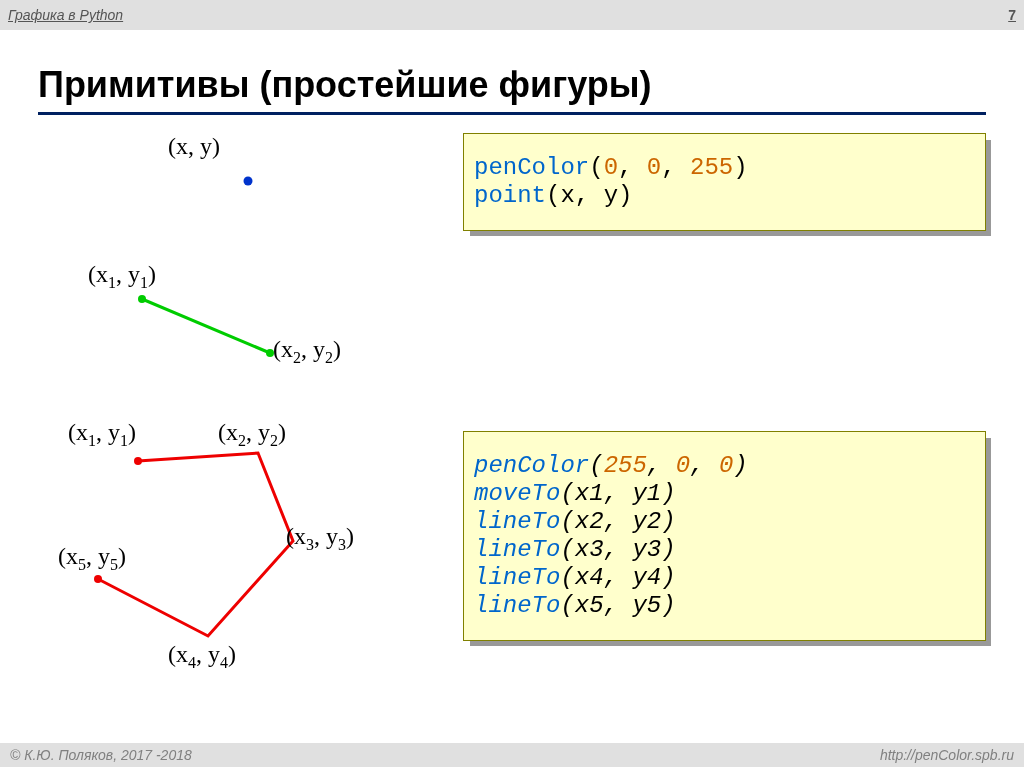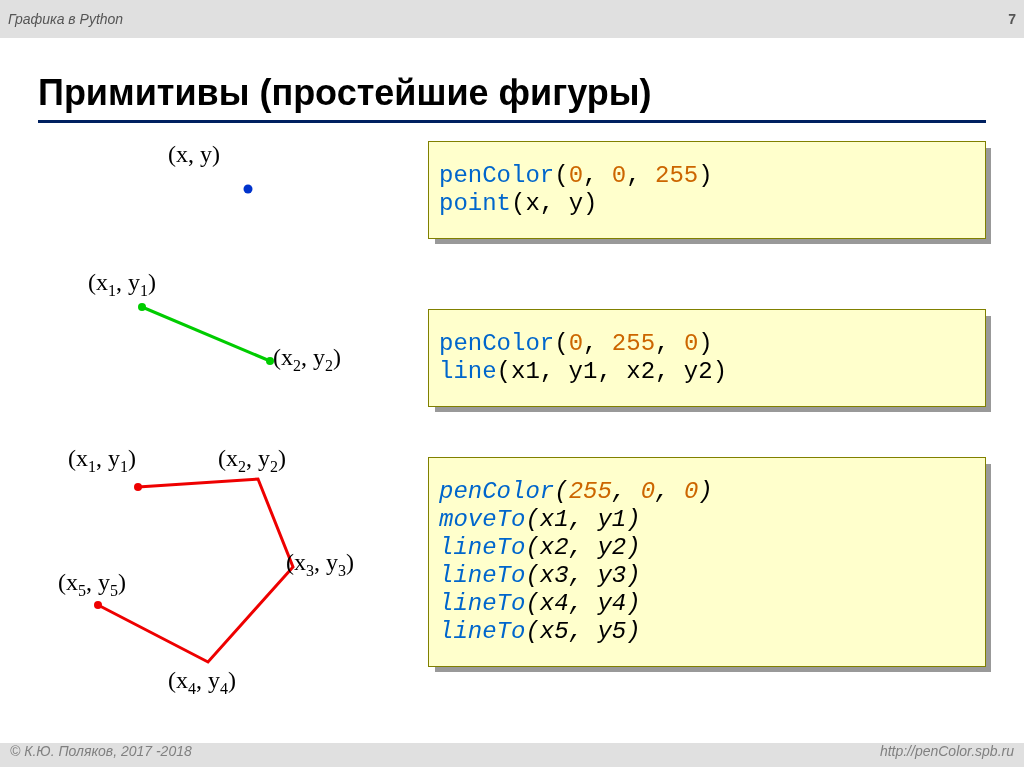--- a/index.html
+++ b/index.html
@@ -7,28 +7,29 @@
     margin: 0;
     width: 1024px;
     height: 767px;
     background: #ffffff;
     font-family: Arial, Helvetica, sans-serif;
     position: relative;
     overflow: hidden;
   }
   .topbar {
     background: #e0e0e0;
-    height: 38px;
+    height: 30px;
     display: flex;
     justify-content: space-between;
     align-items: center;
     padding: 0 8px;
     font-size: 14px;
     color: #555;
     font-style: italic;
+    text-decoration: underline;
   }
   .topbar .pagenum { font-weight: bold; font-style: normal; }
   .content {
     padding: 18px 38px 0 38px;
   }
   h1 {
     font-size: 36px;
     font-weight: bold;
     margin: 16px 0 6px 0;
     color: #000;
@@ -36,20 +37,21 @@
   .hr {
     height: 3px;
     background: #002060;
     margin-bottom: 18px;
   }
   .rows { position: relative; }
   .row {
     display: flex;
     align-items: flex-start;
     margin-bottom: 30px;
+    gap: 35px;
   }
   .diagram {
     flex: 0 0 390px;
     position: relative;
   }
   .codewrap {
     flex: 1;
     position: relative;
   }
   .codebox {
@@ -80,22 +82,22 @@
     white-space: nowrap;
   }
   .coord sub { font-size: 16px; vertical-align: sub; }
   .footer {
     position: absolute;
     bottom: 0; left: 0; right: 0;
     height: 24px;
     background: #e0e0e0;
     display: flex;
     justify-content: space-between;
-    align-items: flex-start;
-    padding: 0 10px;
+    align-items: center;
+    padding: 8px 10px;
     font-size: 14px;
     color: #808080;
     font-style: italic;
   }
   svg { display: block; }
 </style>
 </head>
 <body>
 
 <div class="topbar">
@@ -125,24 +127,20 @@
     <div class="row">
       <div class="diagram" style="height:120px;">
         <span class="coord" style="left:50px; top:0px;"><span>(x</span><sub>1</sub><span>, y</span><sub>1</sub><span>)</span></span>
         <span class="coord" style="left:235px; top:75px;"><span>(x</span><sub>2</sub><span>, y</span><sub>2</sub><span>)</span></span>
         <svg width="390" height="120">
           <line x1="104" y1="38" x2="232" y2="92" stroke="#00cc00" stroke-width="3"></line>
           <circle cx="104" cy="38" r="4" fill="#00cc00"></circle>
           <circle cx="232" cy="92" r="4" fill="#00cc00"></circle>
         </svg>
       </div>
-      <div class="codewrap" style="padding-top:40px;">
-        <div class="codebox"><span class="fn">penColor</span><span>(</span><span class="num">0</span><span>, </span><span class="num">255</span><span>, </span><span class="num">0</span><span>)</span>
-<span class="fn">line</span><span>(x1, y1, x2, y2)</span></div>
-      </div>
     </div>
 
     <div class="row" style="margin-top:10px;">
       <div class="diagram" style="height:260px;">
         <span class="coord" style="left:30px; top:8px;"><span>(x</span><sub>1</sub><span>, y</span><sub>1</sub><span>)</span></span>
         <span class="coord" style="left:180px; top:8px;"><span>(x</span><sub>2</sub><span>, y</span><sub>2</sub><span>)</span></span>
         <span class="coord" style="left:248px; top:112px;"><span>(x</span><sub>3</sub><span>, y</span><sub>3</sub><span>)</span></span>
         <span class="coord" style="left:130px; top:230px;"><span>(x</span><sub>4</sub><span>, y</span><sub>4</sub><span>)</span></span>
         <span class="coord" style="left:20px; top:132px;"><span>(x</span><sub>5</sub><span>, y</span><sub>5</sub><span>)</span></span>
         <svg width="390" height="260">

